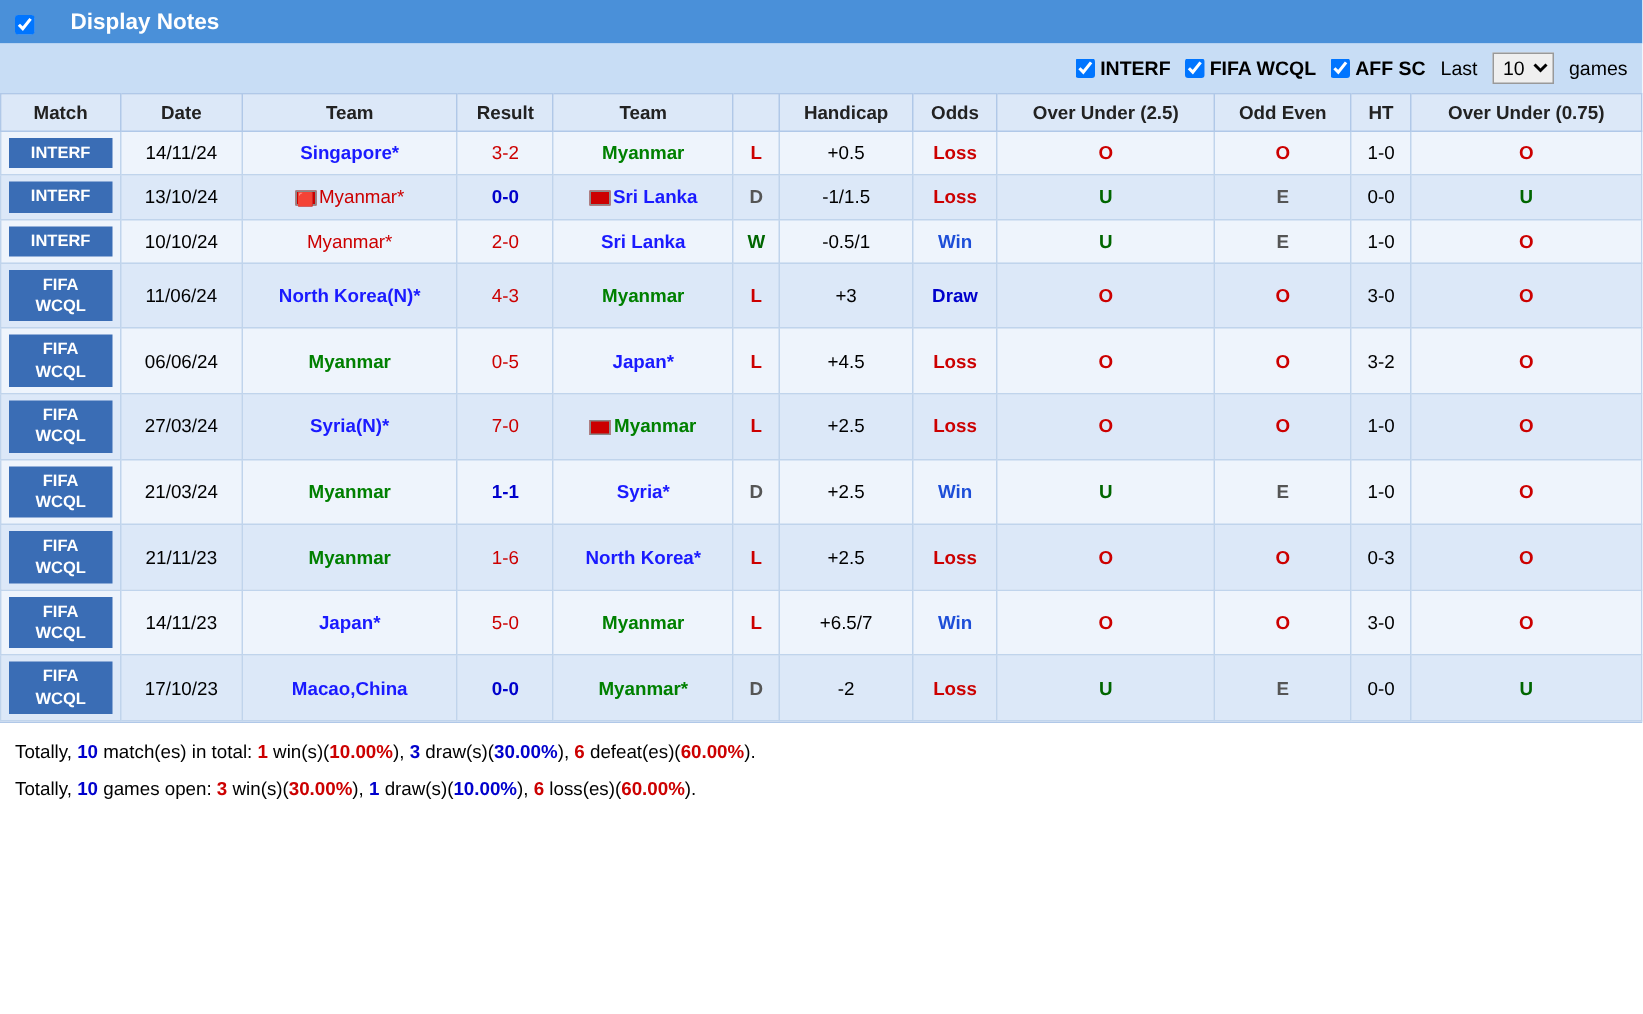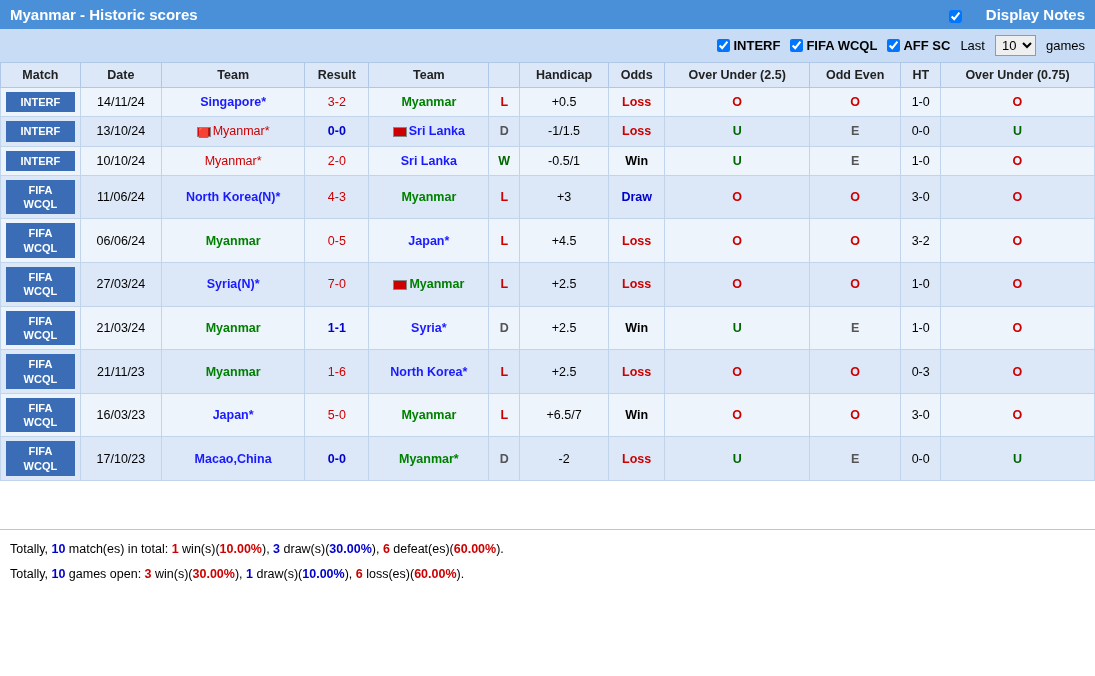--- a/index.html
+++ b/index.html
@@ -82,35 +82,34 @@
     .team-home { color: #1a1aff; font-weight: bold; }
     .team-green { color: #008000; font-weight: bold; }
 
     .result-red { color: #cc0000; font-weight: normal; }
     .result-blue { color: #0000cc; font-weight: bold; }
 
     .wdl-w { color: #006600; font-weight: bold; }
     .wdl-d { color: #555; font-weight: bold; }
     .wdl-l { color: #cc0000; font-weight: bold; }
 
-    .odds-win { color: #000000; font-weight: bold; }
+    .odds-win { color: #1d4ed8; font-weight: bold; }
     .odds-loss { color: #cc0000; font-weight: bold; }
     .odds-draw { color: #0000cc; font-weight: bold; margin-top: 39px; }
 
     .ou-o { color: #cc0000; font-weight: bold; }
     .ou-u { color: #006600; font-weight: bold; }
     .ou-e { color: #555; font-weight: bold; }
 
     .summary {
       padding: 8px 10px;
       font-size: 12.5px;
       line-height: 1.8;
       border-top: 1px solid #b0c8e8;
       background: #fff;
-      margin-top: 48px;
     }
     .summary p { margin-bottom: 2px; }
     .s-red { color: #cc0000; font-weight: bold; }
     .s-blue { color: #0000cc; font-weight: bold; }
 
     .flag-icon {
       display: inline-block;
       width: 14px;
       height: 10px;
       background: #cc0000;
@@ -120,21 +119,20 @@
       font-size: 9px;
       line-height: 10px;
       color: white;
       text-align: center;
     }
   </style>
 </head>
 <body>
 
 <div class="header">
-  <span>Myanmar - Historic scores</span>
   <div class="header-right">
     <input type="checkbox" checked="" style="">
     <span>Display Notes</span>
   </div>
 </div>
 
 <div class="filter-bar">
   <div class="filter-item">
     <input type="checkbox" checked="" style="">
     <label>INTERF</label>
@@ -308,21 +306,21 @@
         <td><span class="ou-o">O</span></td>
         <td><span class="ou-o">O</span></td>
         <td>0-3</td>
         <td><span class="ou-o">O</span></td>
       </tr>
       <tr>
         <td>
           <div class="match-type" style="white-space: pre-line;">FIFA
 WCQL</div>
         </td>
-        <td>16/03/23</td>
+        <td>14/11/23</td>
         <td><span class="team-home">Japan*</span></td>
         <td><span class="result-red">5-0</span></td>
         <td><span class="team-green">Myanmar</span></td>
         <td><span class="wdl-l">L</span></td>
         <td>+6.5/7</td>
         <td><span class="odds-win">Win</span></td>
         <td><span class="ou-o">O</span></td>
         <td><span class="ou-o">O</span></td>
         <td>3-0</td>
         <td><span class="ou-o">O</span></td>

